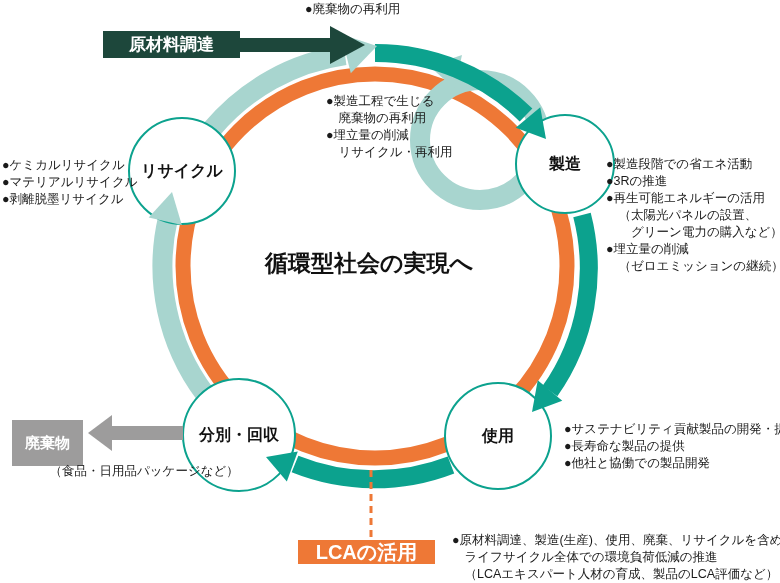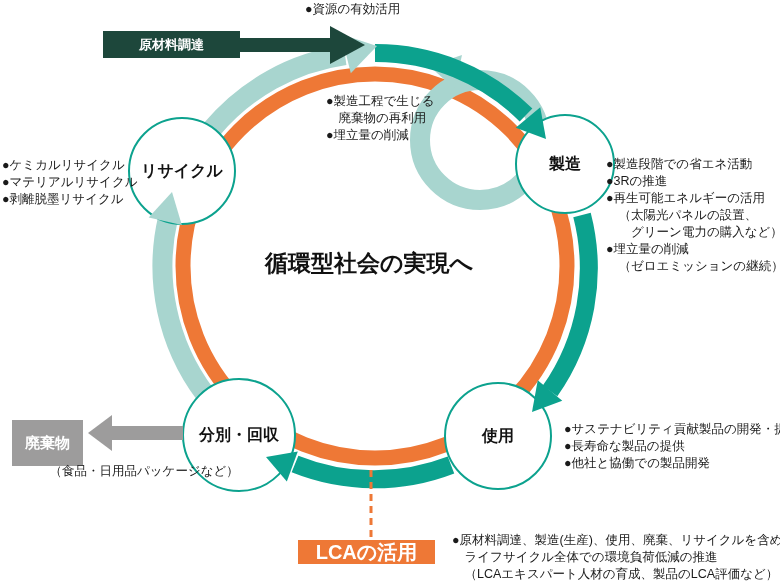--- a/index.html
+++ b/index.html
@@ -20,21 +20,21 @@
     font-size:16px;font-weight:bold;color:#111;white-space:nowrap;text-align:right;
   }
   #center-title{
     position:absolute;left:369px;top:263px;transform:translate(-50%,-50%);
     font-size:23px;font-weight:bold;color:#111;white-space:nowrap;
   }
   .flow-box{
     position:absolute;display:flex;align-items:center;justify-content:center;
     color:#fff;font-weight:bold;white-space:nowrap;
   }
-  #raw-material-box{left:103px;top:31px;width:137px;height:27px;background:#1d473b;font-size:13px;}
+  #raw-material-box{left:103px;top:31px;width:137px;height:27px;background:#1d473b;font-size:17px;}
   #waste-box{left:12px;top:420px;width:71px;height:46px;background:#9d9c9c;font-size:15px;}
   #lca-box{left:298px;top:540px;width:137px;height:24px;background:#ee7836;font-size:20px;}
   
   #note-resources{left:305px;top:1px;}
   #note-recycle-types{left:2px;top:157px;}
   #note-mfg-internal{left:326px;top:93px;}
   #note-mfg-side{left:606px;top:156px;}
   #note-use-side{left:564px;top:421px;}
   #note-collection-side{left:37px;top:463px;}
   #note-lca-side{left:452px;top:532px;}
@@ -92,21 +92,21 @@
     <span>LCAの活用</span>
   </div>
 
   <div id="center-title">循環型社会の実現へ</div>
 
   <div class="node-label label-recycle">リサイクル</div>
   <div class="node-label label-mfg">製造</div>
   <div class="node-label label-use">使用</div>
   <div class="node-label label-collection">分別・回収</div>
 
-  <div id="note-resources" class="note"><div class="note-line">●資源の有効活用</div></div>
+  <div id="note-resources" class="note"><div class="note-line">●廃棄物の再利用</div></div>
   <div id="note-recycle-types" class="note"><div class="note-line">●ケミカルリサイクル</div><div class="note-line">●マテリアルリサイクル</div><div class="note-line">●剥離脱墨リサイクル</div></div>
-  <div id="note-mfg-internal" class="note"><div class="note-line">●製造工程で生じる</div><div class="note-line">　廃棄物の再利用</div><div class="note-line">●埋立量の削減</div></div>
+  <div id="note-mfg-internal" class="note"><div class="note-line">●製造工程で生じる</div><div class="note-line">　廃棄物の再利用</div><div class="note-line">●埋立量の削減</div><div class="note-line">　リサイクル・再利用</div></div>
   <div id="note-mfg-side" class="note"><div class="note-line">●製造段階での省エネ活動</div><div class="note-line">●3Rの推進</div><div class="note-line">●再生可能エネルギーの活用</div><div class="note-line">　（太陽光パネルの設置、</div><div class="note-line">　　グリーン電力の購入など）</div><div class="note-line">●埋立量の削減</div><div class="note-line">　（ゼロエミッションの継続）</div></div>
   <div id="note-use-side" class="note"><div class="note-line">●サステナビリティ貢献製品の開発・提案</div><div class="note-line">●長寿命な製品の提供</div><div class="note-line">●他社と協働での製品開発</div></div>
   <div id="note-collection-side" class="note"><div class="note-line">　（食品・日用品パッケージなど）</div></div>
   <div id="note-lca-side" class="note"><div class="note-line">●原材料調達、製造(生産)、使用、廃棄、リサイクルを含めた</div><div class="note-line">　ライフサイクル全体での環境負荷低減の推進</div><div class="note-line">　（LCAエキスパート人材の育成、製品のLCA評価など）</div></div>
 
 </div>
 
 </body></html>

